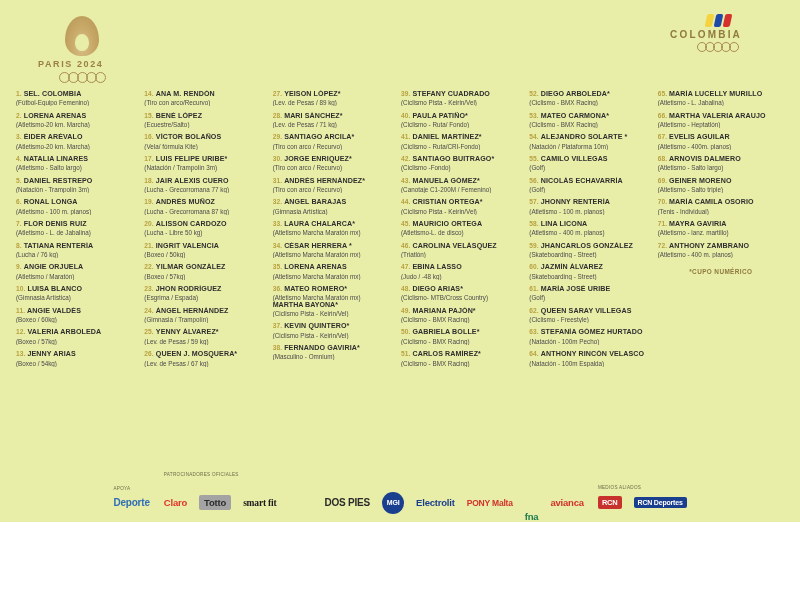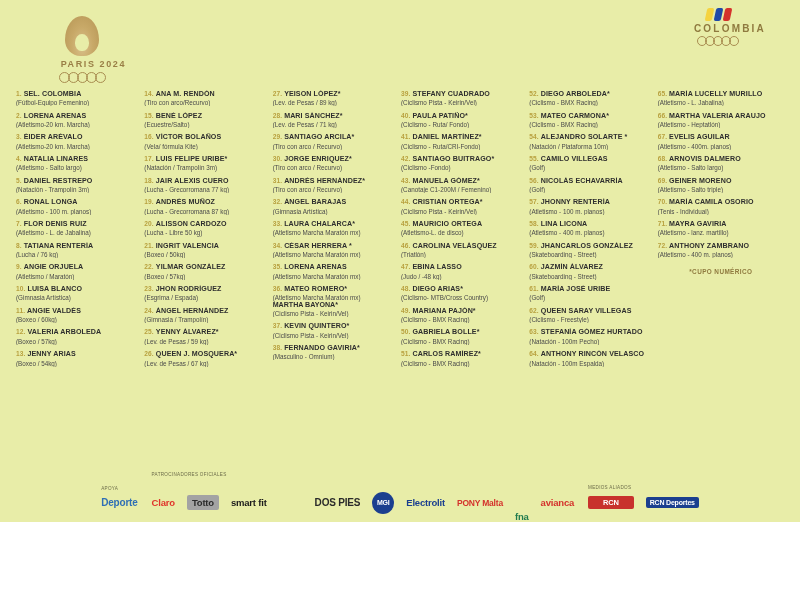--- a/index.html
+++ b/index.html
@@ -18,21 +18,21 @@
 
   
   .header {
     position: relative;
     height: 78px;
     padding-top: 16px;
   }
   .logo-paris {
     position: absolute;
     left: 38px; top: 16px;
-    width: 88px; text-align: right;
+    width: 88px; text-align: left;
   }
   .flame {
     width: 34px; height: 40px;
     margin: 0 auto 3px;
     border-radius: 50% 50% 45% 45% / 60% 60% 40% 40%;
     background: radial-gradient(ellipse at 50% 75%, #d9c08a 0%, #c8a968 45%, #b59453 100%);
     position: relative;
   }
   .flame:after {
     content: "";
@@ -75,22 +75,22 @@
     font-family: "DejaVu Sans", sans-serif;
     font-size: 13px;
     letter-spacing: 1.1px;
     color: #c9a85f;
     margin-top: 4px;
     font-weight: bold;
   }
 
   .logo-col {
     position: absolute;
-    right: 34px; top: 8px;
-    width: 96px; text-align: right;
+    right: 34px; top: 14px;
+    width: 96px; text-align: left;
   }
   .col-flagbars { display:flex; justify-content:center; gap:2px; height:13px; }
   .col-flagbars i { display:block; width:7px; border-radius:2px; transform: skewX(-12deg); }
   .col-word {
     font-size: 10px; letter-spacing: 2.2px;
     font-weight: bold; color: #8f7a3f; margin-top: 2px;
   }
   .col-rings { display:flex; justify-content:center; gap:1px; margin-top: 2px; }
   .col-rings span {
     display:block; width: 10px; height: 10px;
@@ -163,28 +163,28 @@
   .sp {
     font-size: 9.5px;
     font-weight: bold;
     color: #3a3a3a;
     white-space: nowrap;
     letter-spacing: -0.2px;
   }
   .sp.deporte { color: #2f6fb5; font-size: 10px; }
   .sp.claro { color: #e0352b; }
   .sp.totto { color: #2b2b2b; background:#a3a3a3; padding: 2px 5px; border-radius: 2px;}
-  .sp.smartfit { color: #1b1b1b; }
+  .sp.smartfit { color: #1b1b1b; font-family: Liberation Serif, serif; }
   .sp.dospies { color: #2a2a2a; font-size: 10px; padding-left: 36px; }
   .sp.mgi { color:#fff; background:#1b3f8f; border-radius:50%; width:22px;height:22px;display:flex;align-items:center;justify-content:center;font-size:7px;}
   .sp.electrolit { color: #1b3f8f; }
   .sp.pony { color: #d4322c; font-size: 8.5px; }
   .sp.fna { color: #1f7a4d; margin-top: 28px; }
   .sp.avianca { color: #d4322c; }
-  .sp.rcn { color:#fff; background:#c8322c; padding:2px 15px; border-radius:2px; font-size:7.5px;}
+  .sp.rcn { color:#fff; background:#c8322c; padding:2px 4px; border-radius:2px; font-size:7.5px;}
   .sp.rcndeportes { color:#fff; background:#1b3f8f; padding:2px 4px; border-radius:2px; font-size:7px;}
   .white-band {
     position: absolute;
     left: 0; right: 0; bottom: 0;
     height: 78px;
     background: #ffffff;
   }
 </style>
 </head>
 <body>

